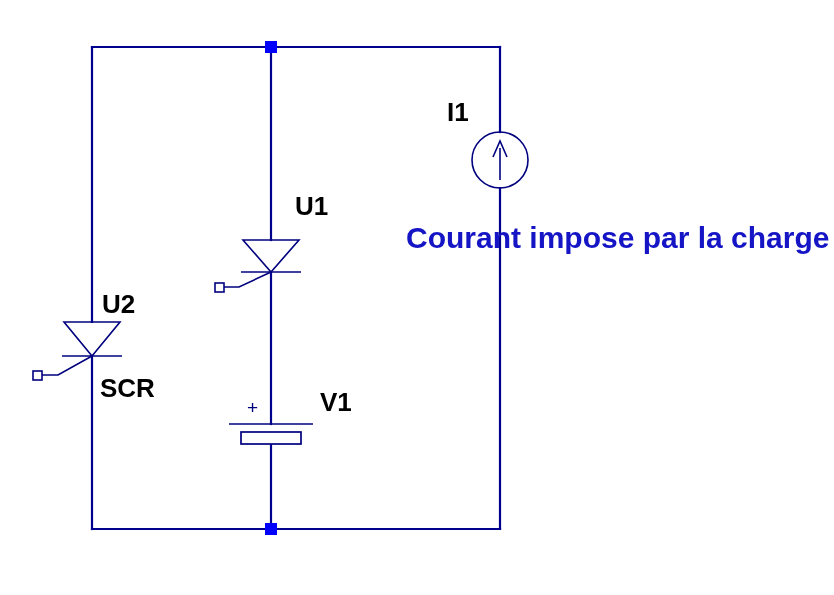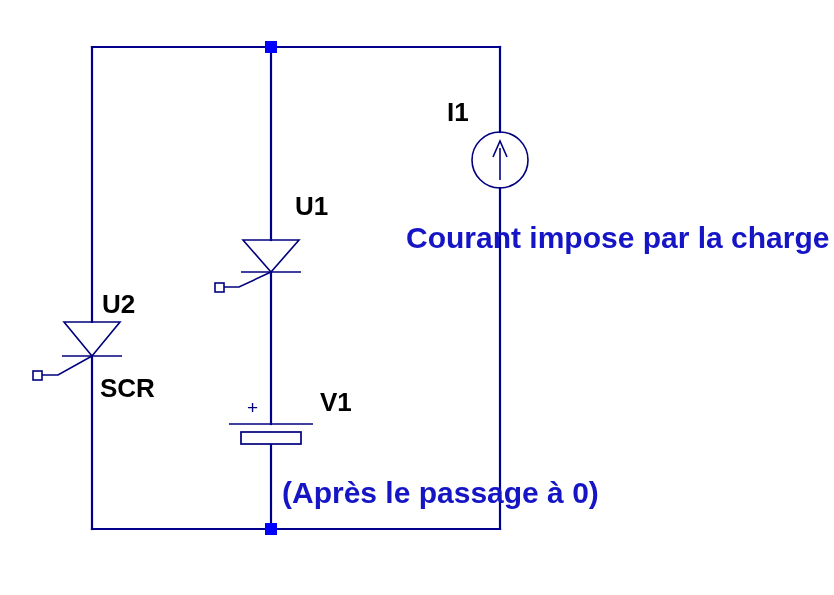--- a/index.html
+++ b/index.html
@@ -119,15 +119,14 @@
   <div class="lbl lbl-black" style="left:447px; top:98px;">I1</div>
 
   <div class="lbl lbl-black" style="left:303px; top:388px;margin-left:17px;">V1</div>
 
   <div class="lbl lbl-plus" style="left:247px; top:398px;">+</div>
 
   <div class="lbl lbl-blue" style="left:406px; top:222px;">Courant impose par la charge</div>
 
 
 
-  <div class="lbl lbl-blue" style="left:282px; top:477px;">(Après le passage à 0)</div>
 
 </div>
 
 </body></html>

